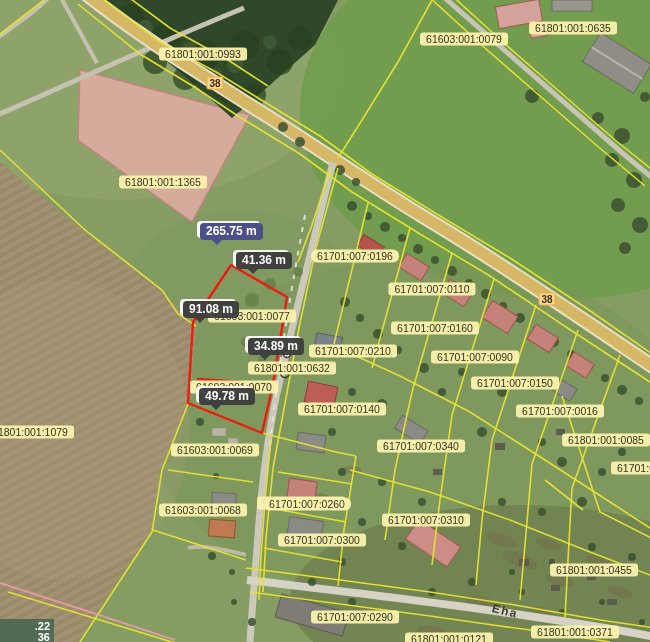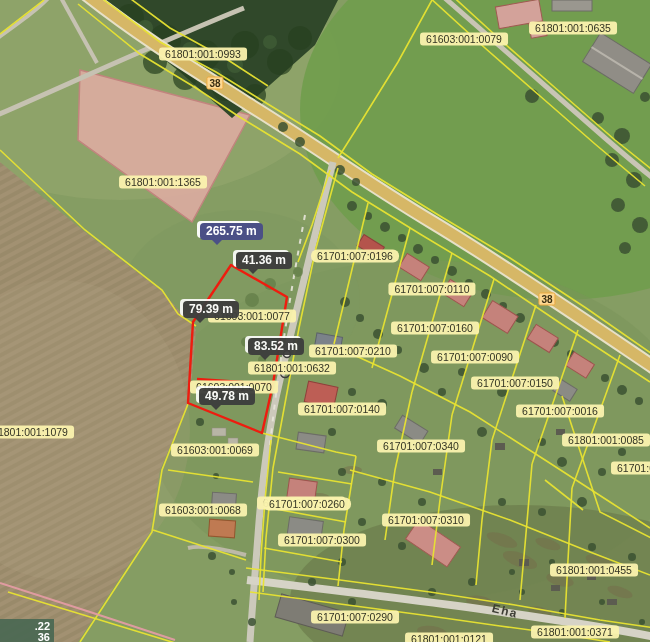--- a/index.html
+++ b/index.html
@@ -337,22 +337,22 @@
       <div class="plabel" style="left: 421px; top: 446px;">61701:007:0340</div>
       <div class="plabel" style="left: 307px; top: 504px; border-radius: 6px;">61701:007:0260</div>
       <div class="plabel" style="left: 426px; top: 520px;">61701:007:0310</div>
       <div class="plabel" style="left: 322px; top: 540px;">61701:007:0300</div>
       <div class="plabel" style="left: 594px; top: 570px;">61801:001:0455</div>
       <div class="plabel" style="left: 575px; top: 632px;">61801:001:0371</div>
       <div class="plabel" style="left: 311px; top: 617px; margin-left: 44px;">61701:007:0290</div>
       <div class="plabel" style="left: 449px; top: 639px;">61801:001:0121</div>
       <div class="mlabel mtotal" style="left: 200px; top: 223px;">265.75 m</div>
       <div class="mlabel mseg" style="left: 236px; top: 252px;">41.36 m</div>
-      <div class="mlabel mseg" style="left: 183px; top: 301px;">79.39 m</div>
-      <div class="mlabel mseg" style="left: 248px; top: 338px;">83.52 m</div>
+      <div class="mlabel mseg" style="left: 183px; top: 301px;">91.08 m</div>
+      <div class="mlabel mseg" style="left: 248px; top: 338px;">34.89 m</div>
       <div class="mlabel mseg" style="left: 199px; top: 388px;">49.78 m</div>
       <div class="rbadge" style="left: 215px; top: 83px;">38</div>
       <div class="rbadge" style="left: 547px; top: 299px;">38</div>
       <div class="street" style="left: 505px; top: 611px; transform: translate(-50%, -50%) rotate(14deg);">Eha</div>
     </div>
 
 <div id="coordbox">
   <div>.22</div>
   <div>36</div>
 </div>

